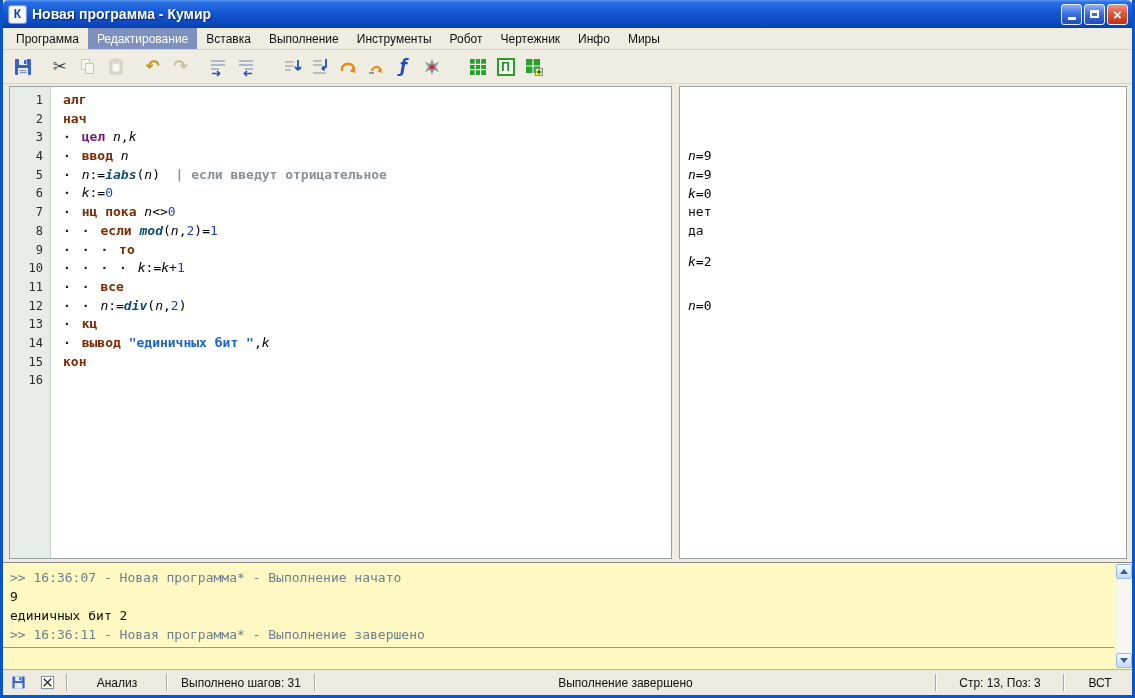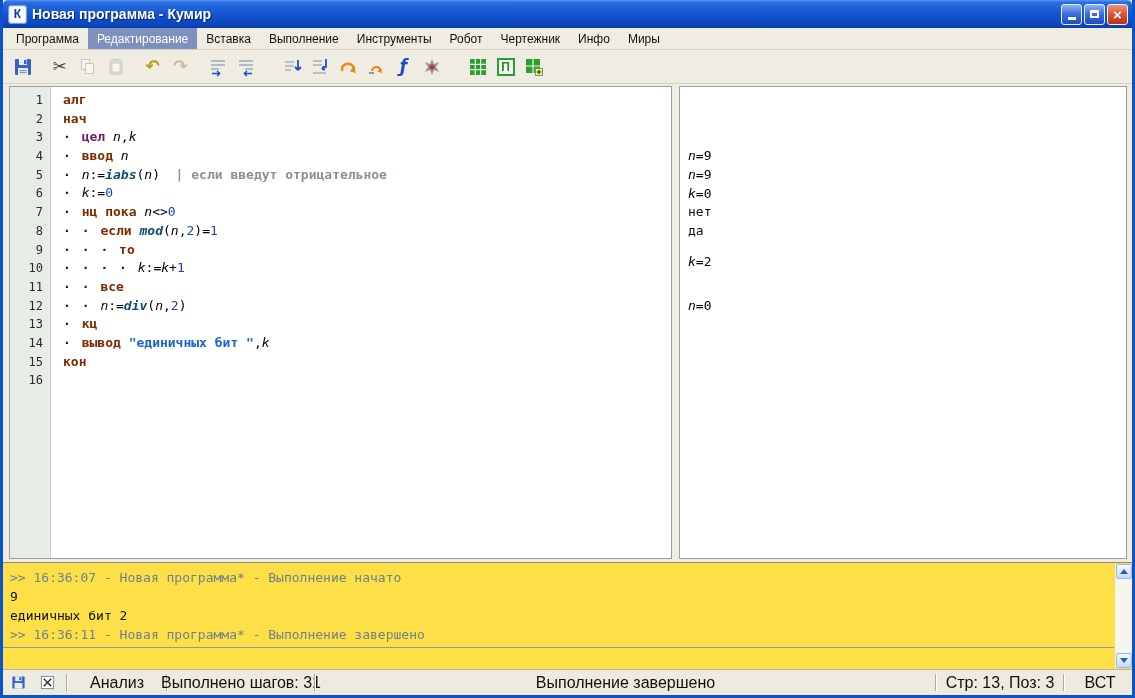--- a/index.html
+++ b/index.html
@@ -57,37 +57,37 @@
   .sg-num{color:#1A3EC8;}
   .sg-str{color:#1A62D0;font-weight:bold;}
   .sg-op{color:#000;}
   .sg-comment{color:#8A9098;font-weight:bold;}
   .sg-dot{display:inline-block;width:18.7px;color:#222;font-weight:bold;}
   .sg-word{color:#101010;text-align:center;}
   .margin-content{position:relative;height:100%;padding-top:4px;box-sizing:border-box;
     font-family:"DejaVu Sans Mono",monospace;font-size:13px;}
   .mitem{position:absolute;left:8px;height:18.7px;line-height:18.7px;white-space:pre;}
   
-  .console{flex:0 0 106px;background:#fde047;border-top:1px solid #8A8A8A;position:relative;overflow:hidden;}
+  .console{flex:0 0 106px;background:#fef9c3;border-top:1px solid #8A8A8A;position:relative;overflow:hidden;}
   .console-lines{padding:5px 24px 0 7px;font-family:"DejaVu Sans Mono",monospace;font-size:13px;}
   .con-sys{color:#6E8090;height:19px;line-height:19px;white-space:pre;}
   .con-out{color:#101010;height:19px;line-height:19px;white-space:pre;}
   .console-rule{border-top:1px solid #9098A8;margin:3px 18px 0 0;}
   .vscroll{position:absolute;top:1px;bottom:1px;right:0;width:17px;background:#F4F3EA;display:flex;
     flex-direction:column;align-items:center;}
   .sbtn{width:16px;height:15px;box-sizing:border-box;border:1px solid #98B8E0;border-radius:2px;
     background:linear-gradient(180deg,#F4FAFE 0%,#C4DAF8 100%);display:flex;align-items:center;justify-content:center;}
   .strack{flex:1;width:16px;background:#F6F5EE;}
   .tri-up{width:0;height:0;border-left:4px solid transparent;border-right:4px solid transparent;
     border-bottom:5px solid #3A5A9C;}
   .tri-down{width:0;height:0;border-left:4px solid transparent;border-right:4px solid transparent;
     border-top:5px solid #3A5A9C;}
   
   .statusbar{flex:0 0 25px;display:flex;align-items:center;background:#EDEAE0;border-top:1px solid #B8B4A8;
-    font-size:16px;color:#101010;}
+    font-size:12px;color:#101010;}
   .st-icons{display:flex;align-items:center;gap:14px;padding:0 8px;}
   .sep{width:0;height:17px;border-left:1px solid #AEAA9E;border-right:1px solid #FFFFFF;margin:0 3px;}
   .st-sec{display:flex;align-items:center;justify-content:center;white-space:nowrap;padding:0 6px;}
   .w-analysis{width:80px;}
   .w-steps{width:128px;}
   .w-state{flex:1;}
   .w-pos{width:108px;}
   .w-ins{width:52px;}
 </style>
 </head>

